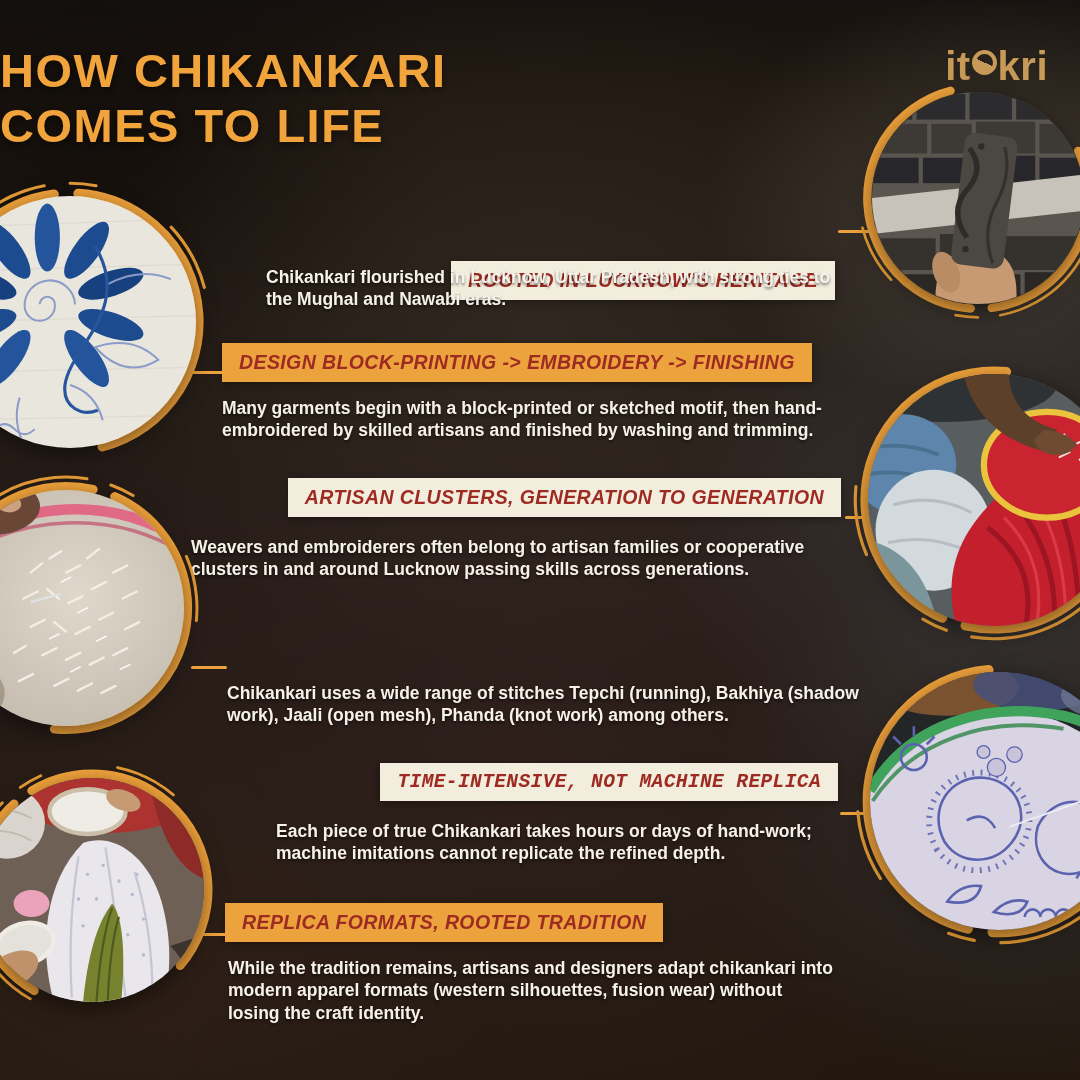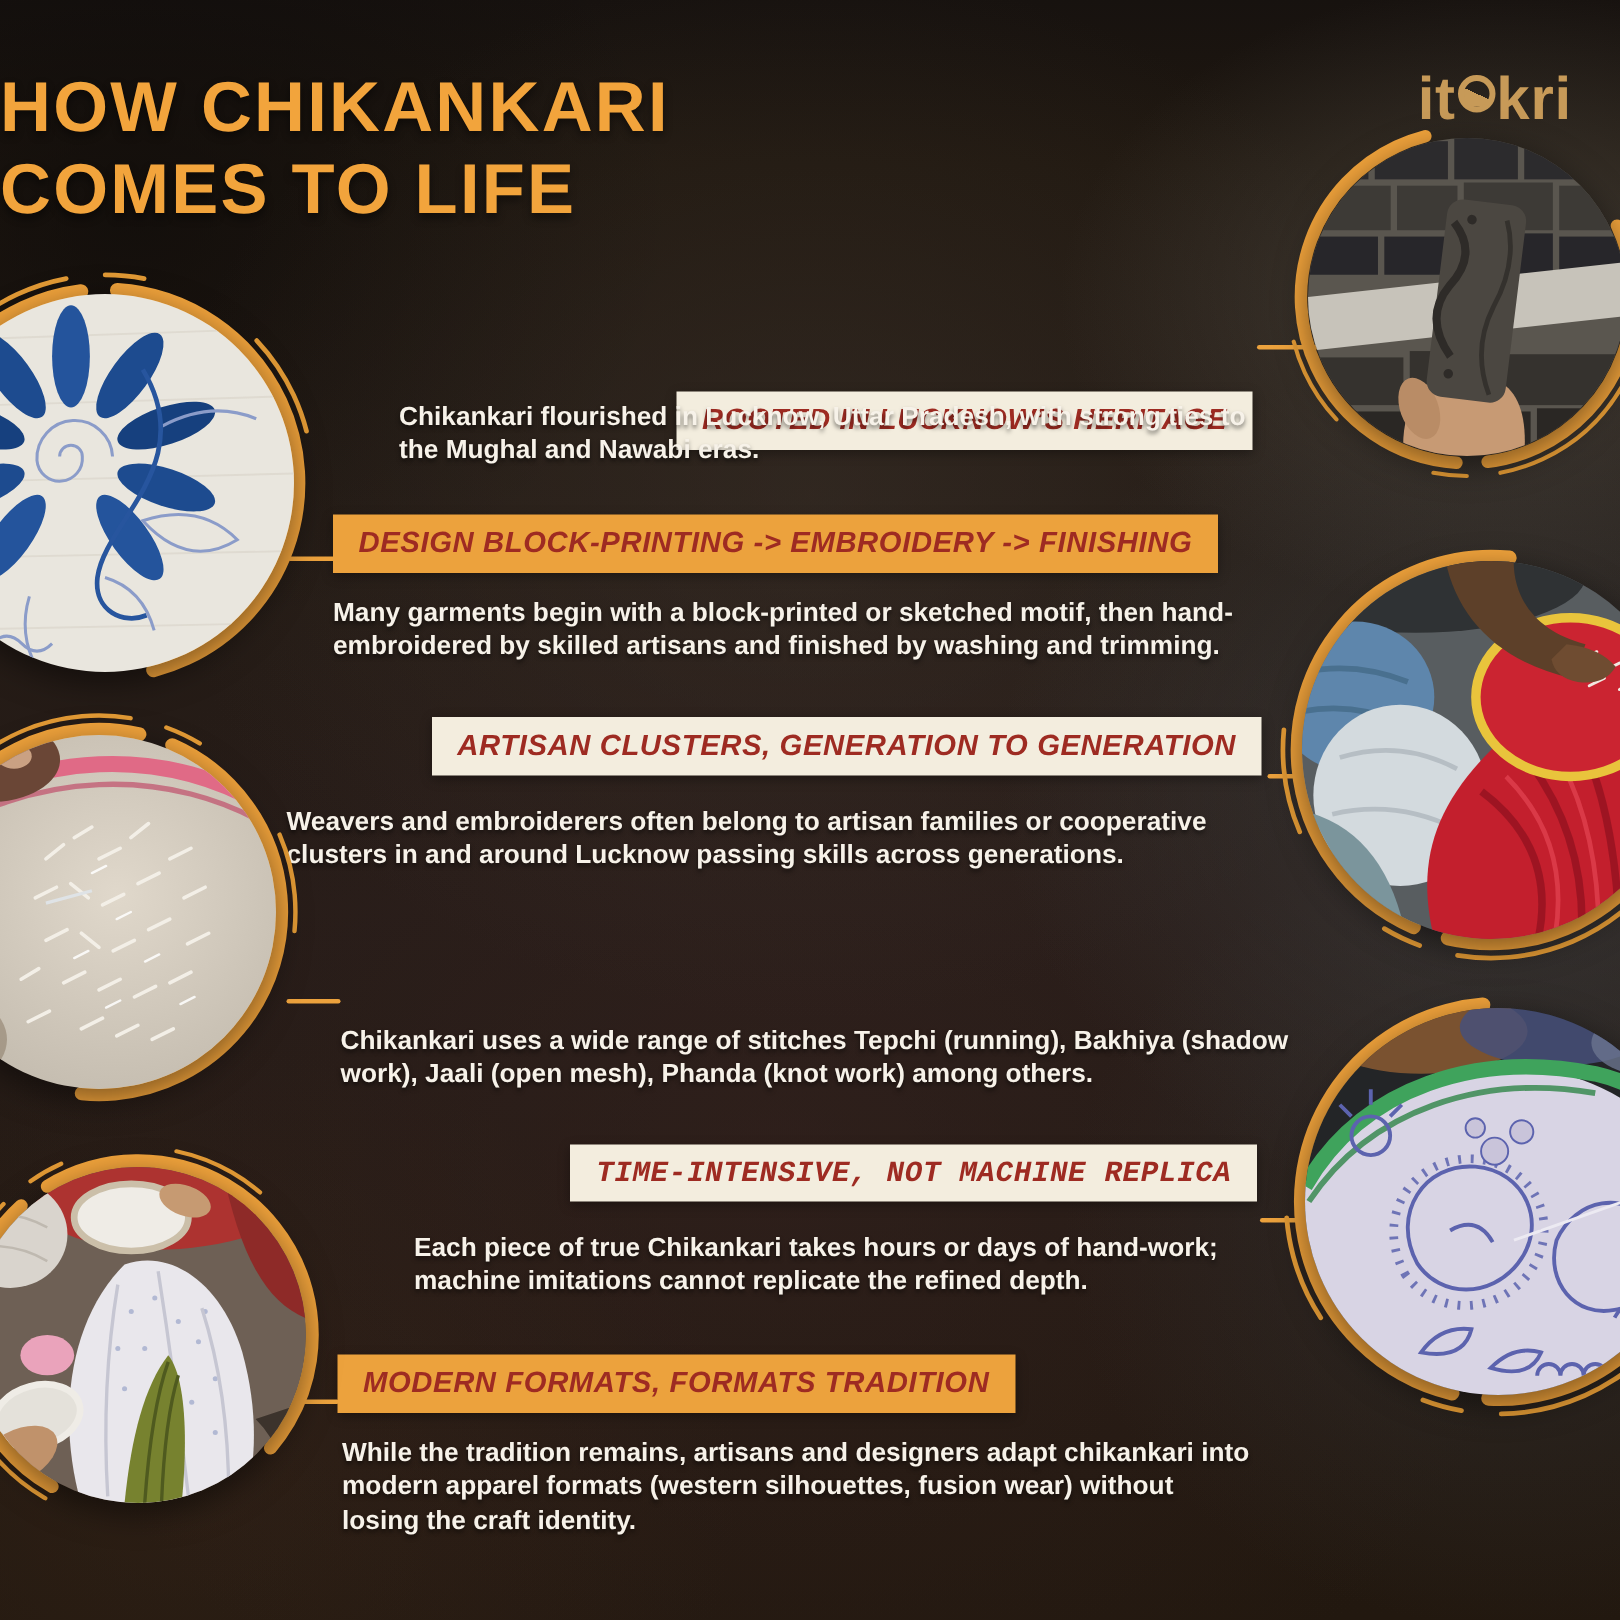--- a/index.html
+++ b/index.html
@@ -84,21 +84,21 @@
   <div class="body-text ar" style="right:241px;top:536px;width:648px;">Weavers and embroiderers often belong to artisan families or cooperative clusters in and around Lucknow passing skills across generations.</div>
   <div class="connector" style="left:845px;top:516px;width:62px;"></div>
 
   <div class="body-text al" style="left:227px;top:682px;width:668px;">Chikankari uses a wide range of stitches Tepchi (running), Bakhiya (shadow work), Jaali (open mesh), Phanda (knot work) among others.</div>
   <div class="connector" style="left:191px;top:666px;width:36px;"></div>
 
   <div class="label cream" style="right:242px;top:763px;font-family:Liberation Mono, monospace;">TIME-INTENSIVE, NOT MACHINE REPLICA</div>
   <div class="body-text ar" style="right:242px;top:820px;width:562px;">Each piece of true Chikankari takes hours or days of hand-work; machine imitations cannot replicate the refined depth.</div>
   <div class="connector" style="left:840px;top:812px;width:48px;"></div>
 
-  <div class="label orange" style="left:225px;top:903px;">MODERN FORMATS, FORMATS TRADITION</div>
+  <div class="label orange" style="left:225px;top:903px;">REPLICA FORMATS, ROOTED TRADITION</div>
   <div class="body-text al" style="left:228px;top:957px;width:608px;">While the tradition remains, artisans and designers adapt chikankari into modern apparel formats (western silhouettes, fusion wear) without losing the craft identity.</div>
   <div class="connector" style="left:196px;top:933px;width:30px;"></div>
 
   <div class="photo-circle" id="c1" style="left:872px;top:92px;width:212px;height:212px;">
     <svg class="arc" viewBox="0 0 100 100">
       <circle class="main" cx="50" cy="50" r="45" pathLength="100" stroke-dasharray="30 3 45 22"></circle>
       <circle class="thin" cx="50" cy="50" r="48.5" pathLength="100" stroke-dasharray="6 3 2 4 14 3 3 10 8 47"></circle>
     </svg>
     <div class="photo">
       <svg viewBox="0 0 200 200">

